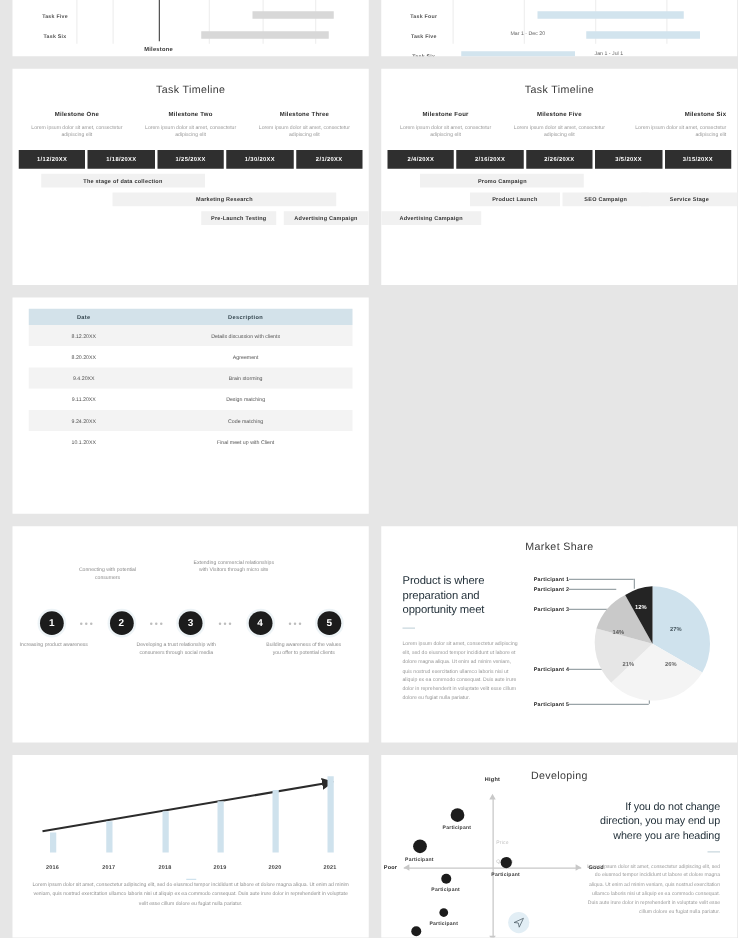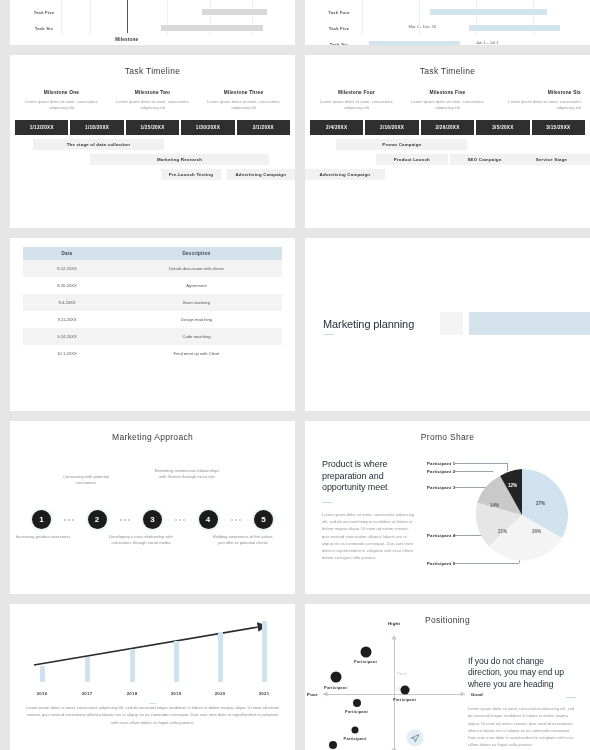--- a/index.html
+++ b/index.html
@@ -180,21 +180,21 @@
     letter-spacing: .2px;
   }
   .pos-axinner {
     position: absolute; font-size: 4px; color: #c3c3c3; letter-spacing: .2px;
   }
   .pos-prod {
     position: absolute; width: 17px; height: 17px; border-radius: 50%;
     background: #e2eef5; display: flex; align-items: center; justify-content: center;
     transform: translate(-50%, -50%);
   }
-  .pos-right { position: absolute; right: 14px; top: 52px; width: 108px; }
+  .pos-right { position: absolute; right: 14px; top: 36px; width: 108px; text-align: right; }
   .pos-head { font-size: 8.6px; color: #23313a; line-height: 1.32; letter-spacing: -.1px; }
   .pos-rule { width: 10px; height: 1px; background: #c9d7de; margin: 7px 0 7px auto; }
   .pos-body { font-size: 4.05px; color: #999; line-height: 1.8; }
 </style>
 </head>
 <body>
 
 <div class="grid">
 
   <div class="row">
@@ -344,33 +344,24 @@
           <div class="c-date">9.24.20XX</div>
           <div class="c-desc">Code matching</div>
         </div>
         <div class="tbl-row">
           <div class="c-date">10.1.20XX</div>
           <div class="c-desc">Final meet up with Client</div>
         </div>
       </div>
     </div>
 
-    <div class="slide h165">
-      <div class="mp-wrap">
-        <div class="mp-title">Marketing planning</div>
-        <div class="mp-sq"></div>
-        <div class="mp-bar"></div>
-      </div>
-      <div class="mp-under"></div>
-    </div>
   </div>
 
   <div class="row">
     <div class="slide h165">
-      <div class="s-title">Marketing Approach</div>
       <div class="ma-wrap">
         <div class="ma-steps">
           <div class="ma-num">1</div>
           <div class="ma-dots">
             <span class="ma-dot"></span>
               <span class="ma-dot"></span>
               <span class="ma-dot"></span>
           </div>
           <div class="ma-num">2</div>
           <div class="ma-dots">
@@ -394,21 +385,21 @@
         </div>
         <div class="ma-cap" style="left:0px;top:86px">Increasing product awareness</div>
         <div class="ma-cap" style="left:43px;top:26px">Connecting with potential consumers</div>
         <div class="ma-cap" style="left:98px;top:86px">Developing a trust relationship with consumers through social media</div>
         <div class="ma-cap" style="left:144px;top:20px">Extending commercial relationships with Visitors through micro site</div>
         <div class="ma-cap" style="left:200px;top:86px">Building awareness of the values you offer to potential clients</div>
       </div>
     </div>
 
     <div class="slide h165">
-      <div class="s-title">Promo Share</div>
+      <div class="s-title">Market Share</div>
       <div class="ms-left">
         <div class="ms-head">Product is where preparation and opportunity meet</div>
         <div class="ms-rule"></div>
         <div class="ms-body">Lorem ipsum dolor sit amet, consectetur adipiscing elit, sed do eiusmod tempor incididunt ut labore et dolore magna aliqua. Ut enim ad minim veniam, quis nostrud exercitation ullamco laboris nisi ut aliquip ex ea commodo consequat. Duis aute irure dolor in reprehenderit in voluptate velit esse cillum dolore eu fugiat nulla pariatur.</div>
       </div>
 
       <div class="ms-labels">
         <div class="ms-lab" style="left:0px;top:0px">Participant 1</div>
         <div class="ms-lab" style="left:0px;top:8px">Participant 2</div>
         <div class="ms-lab" style="left:0px;top:24px">Participant 3</div>
@@ -469,21 +460,21 @@
         <div class="mt-year" style="left:106px">2018</div>
         <div class="mt-year" style="left:150px">2019</div>
         <div class="mt-year" style="left:194px">2020</div>
         <div class="mt-year" style="left:238px">2021</div>
         <div class="mt-dash"></div>
       </div>
       <div class="mt-note">Lorem ipsum dolor sit amet, consectetur adipiscing elit, sed do eiusmod tempor incididunt ut labore et dolore magna aliqua. Ut enim ad minim veniam, quis nostrud exercitation ullamco laboris nisi ut aliquip ex ea commodo consequat. Duis aute irure dolor in reprehenderit in voluptate velit esse cillum dolore eu fugiat nulla pariatur.</div>
     </div>
 
     <div class="slide h165">
-      <div class="s-title">Positioning</div>
+      <div class="s-title">Developing</div>
       <div class="pos-plot">
         <div class="pos-axis" style="left:50%;top:8px;bottom:8px;width:1px"></div>
         <div class="pos-axis" style="top:50%;left:4px;right:4px;height:1px"></div>
         <svg style="position:absolute;left:0;top:0" width="150" height="128">
           <path d="M75,5 l-2.6,4.5 l5.2,0 z" fill="#c8c8c8"></path>
           <path d="M75,123 l-2.6,-4.5 l5.2,0 z" fill="#c8c8c8"></path>
           <path d="M146,64 l-4.5,-2.6 l0,5.2 z" fill="#c8c8c8"></path>
           <path d="M4,64 l4.5,-2.6 l0,5.2 z" fill="#c8c8c8"></path>
         </svg>
 

